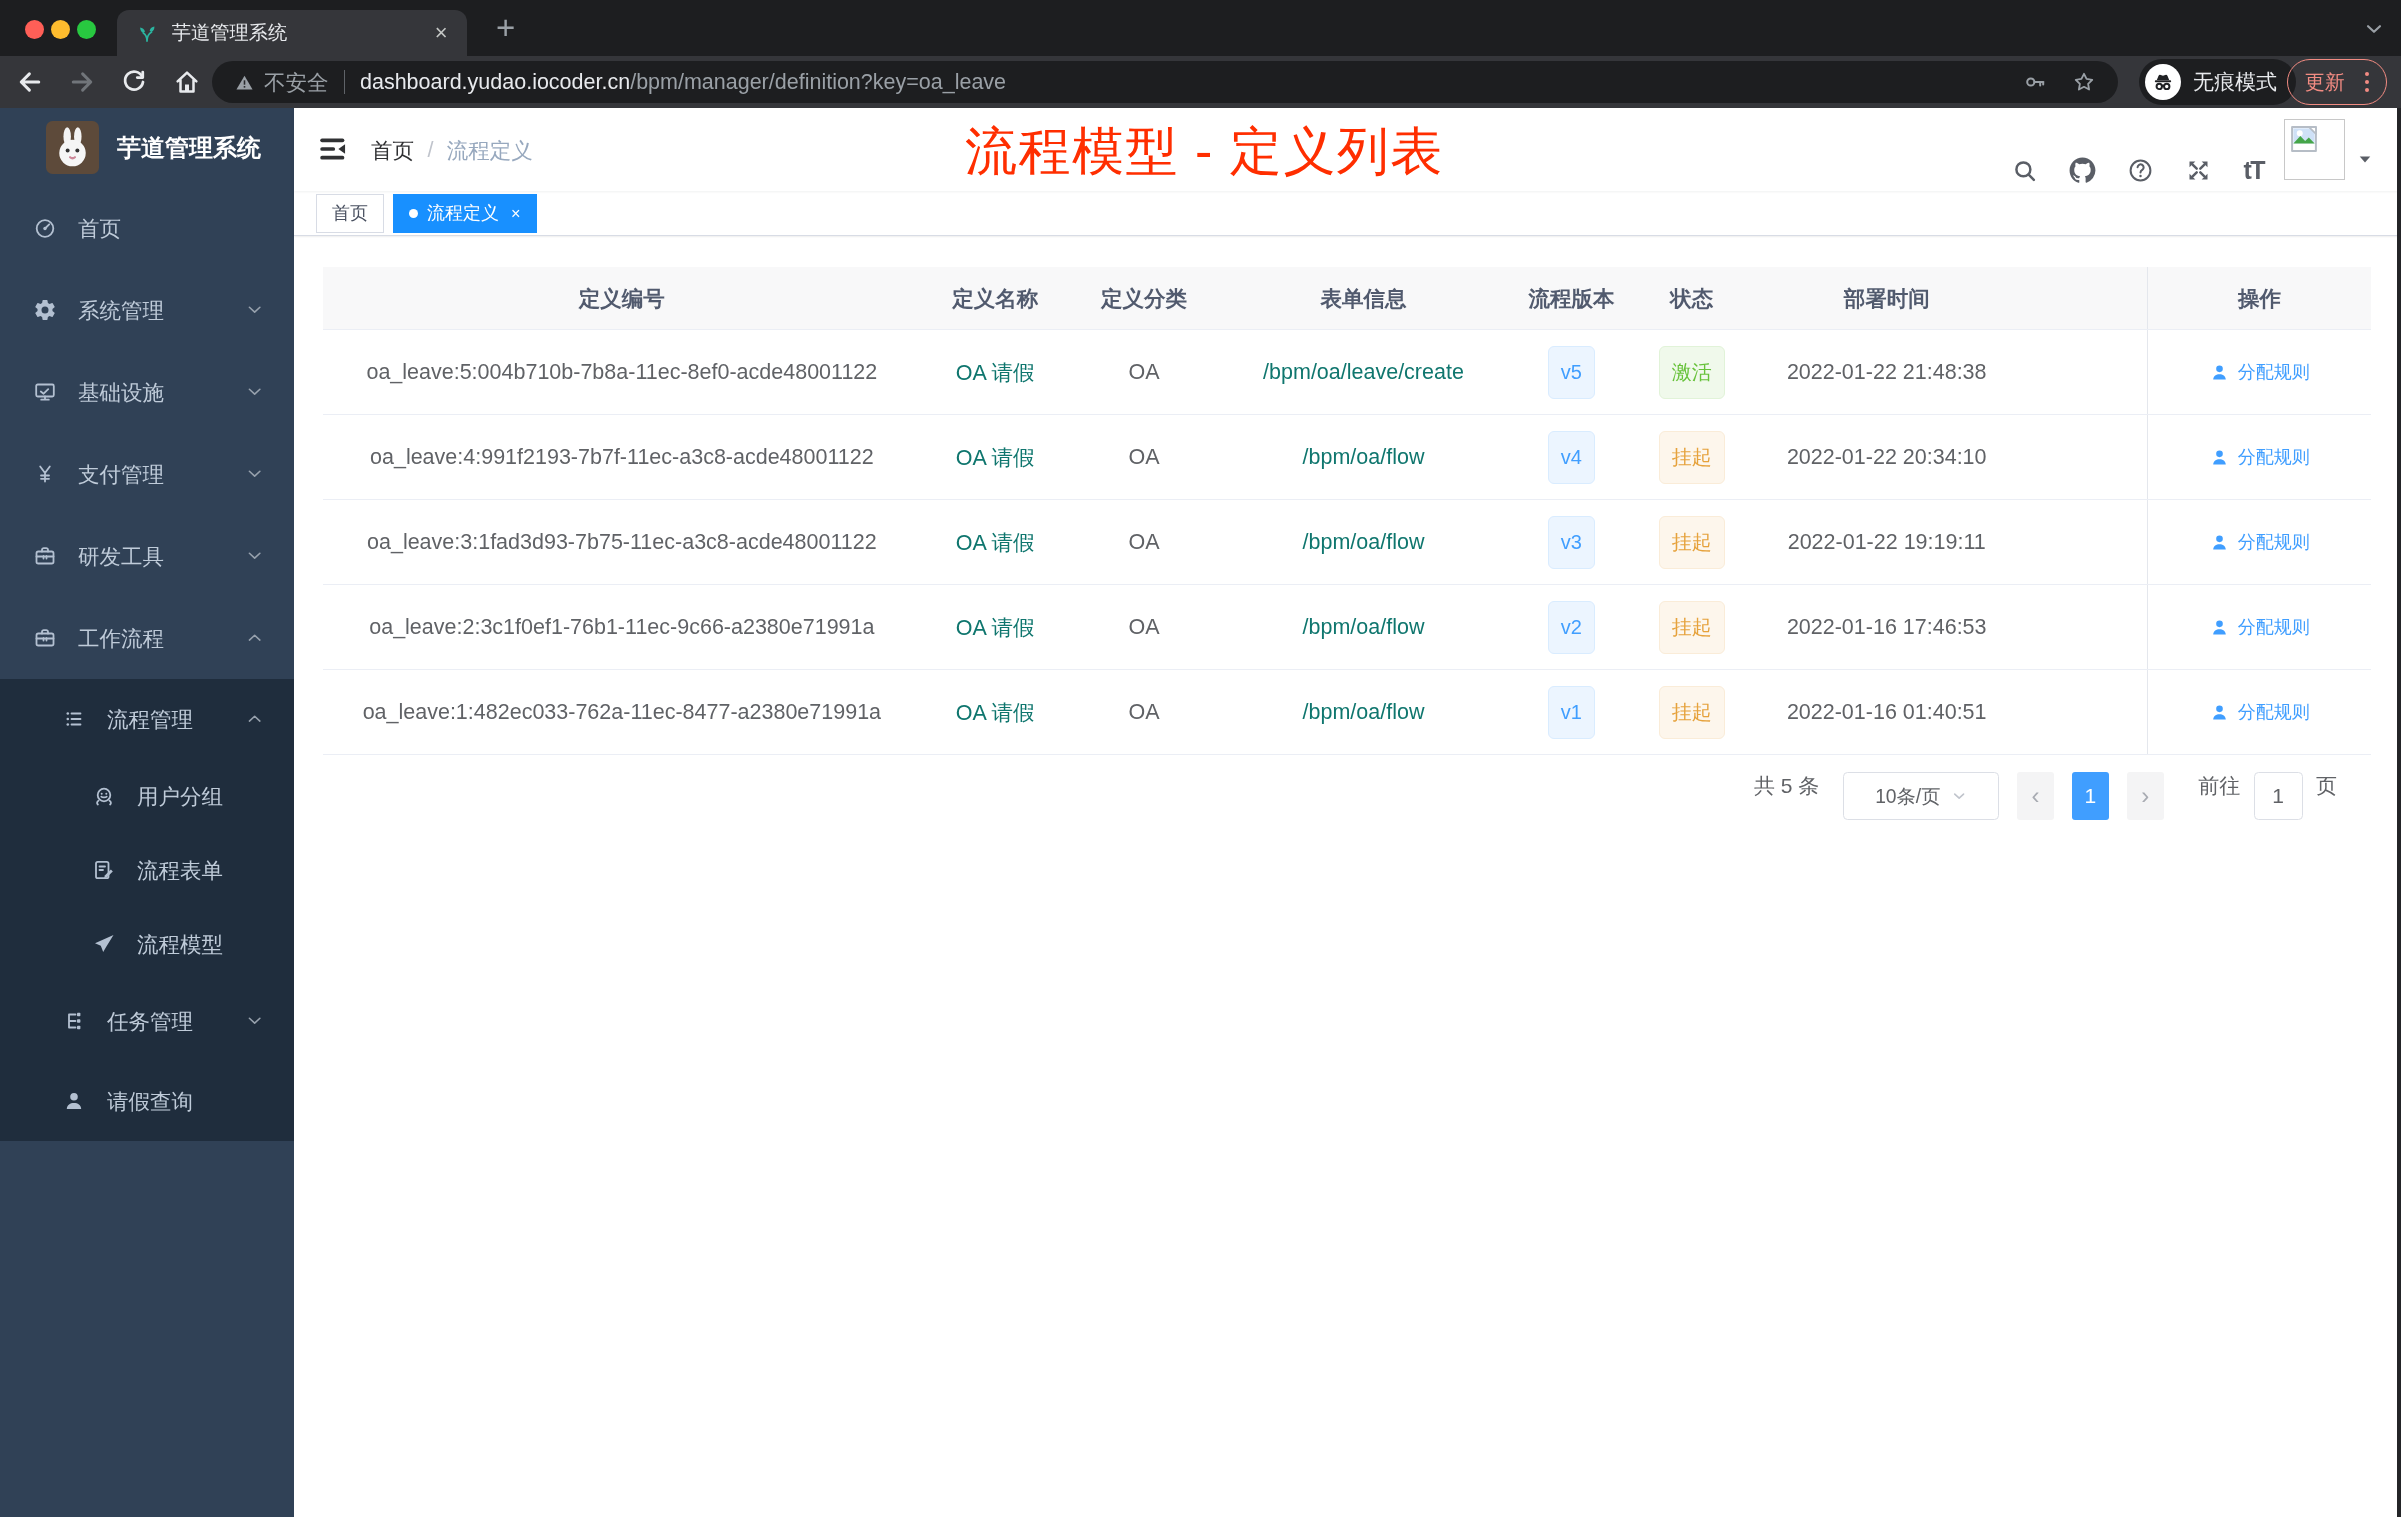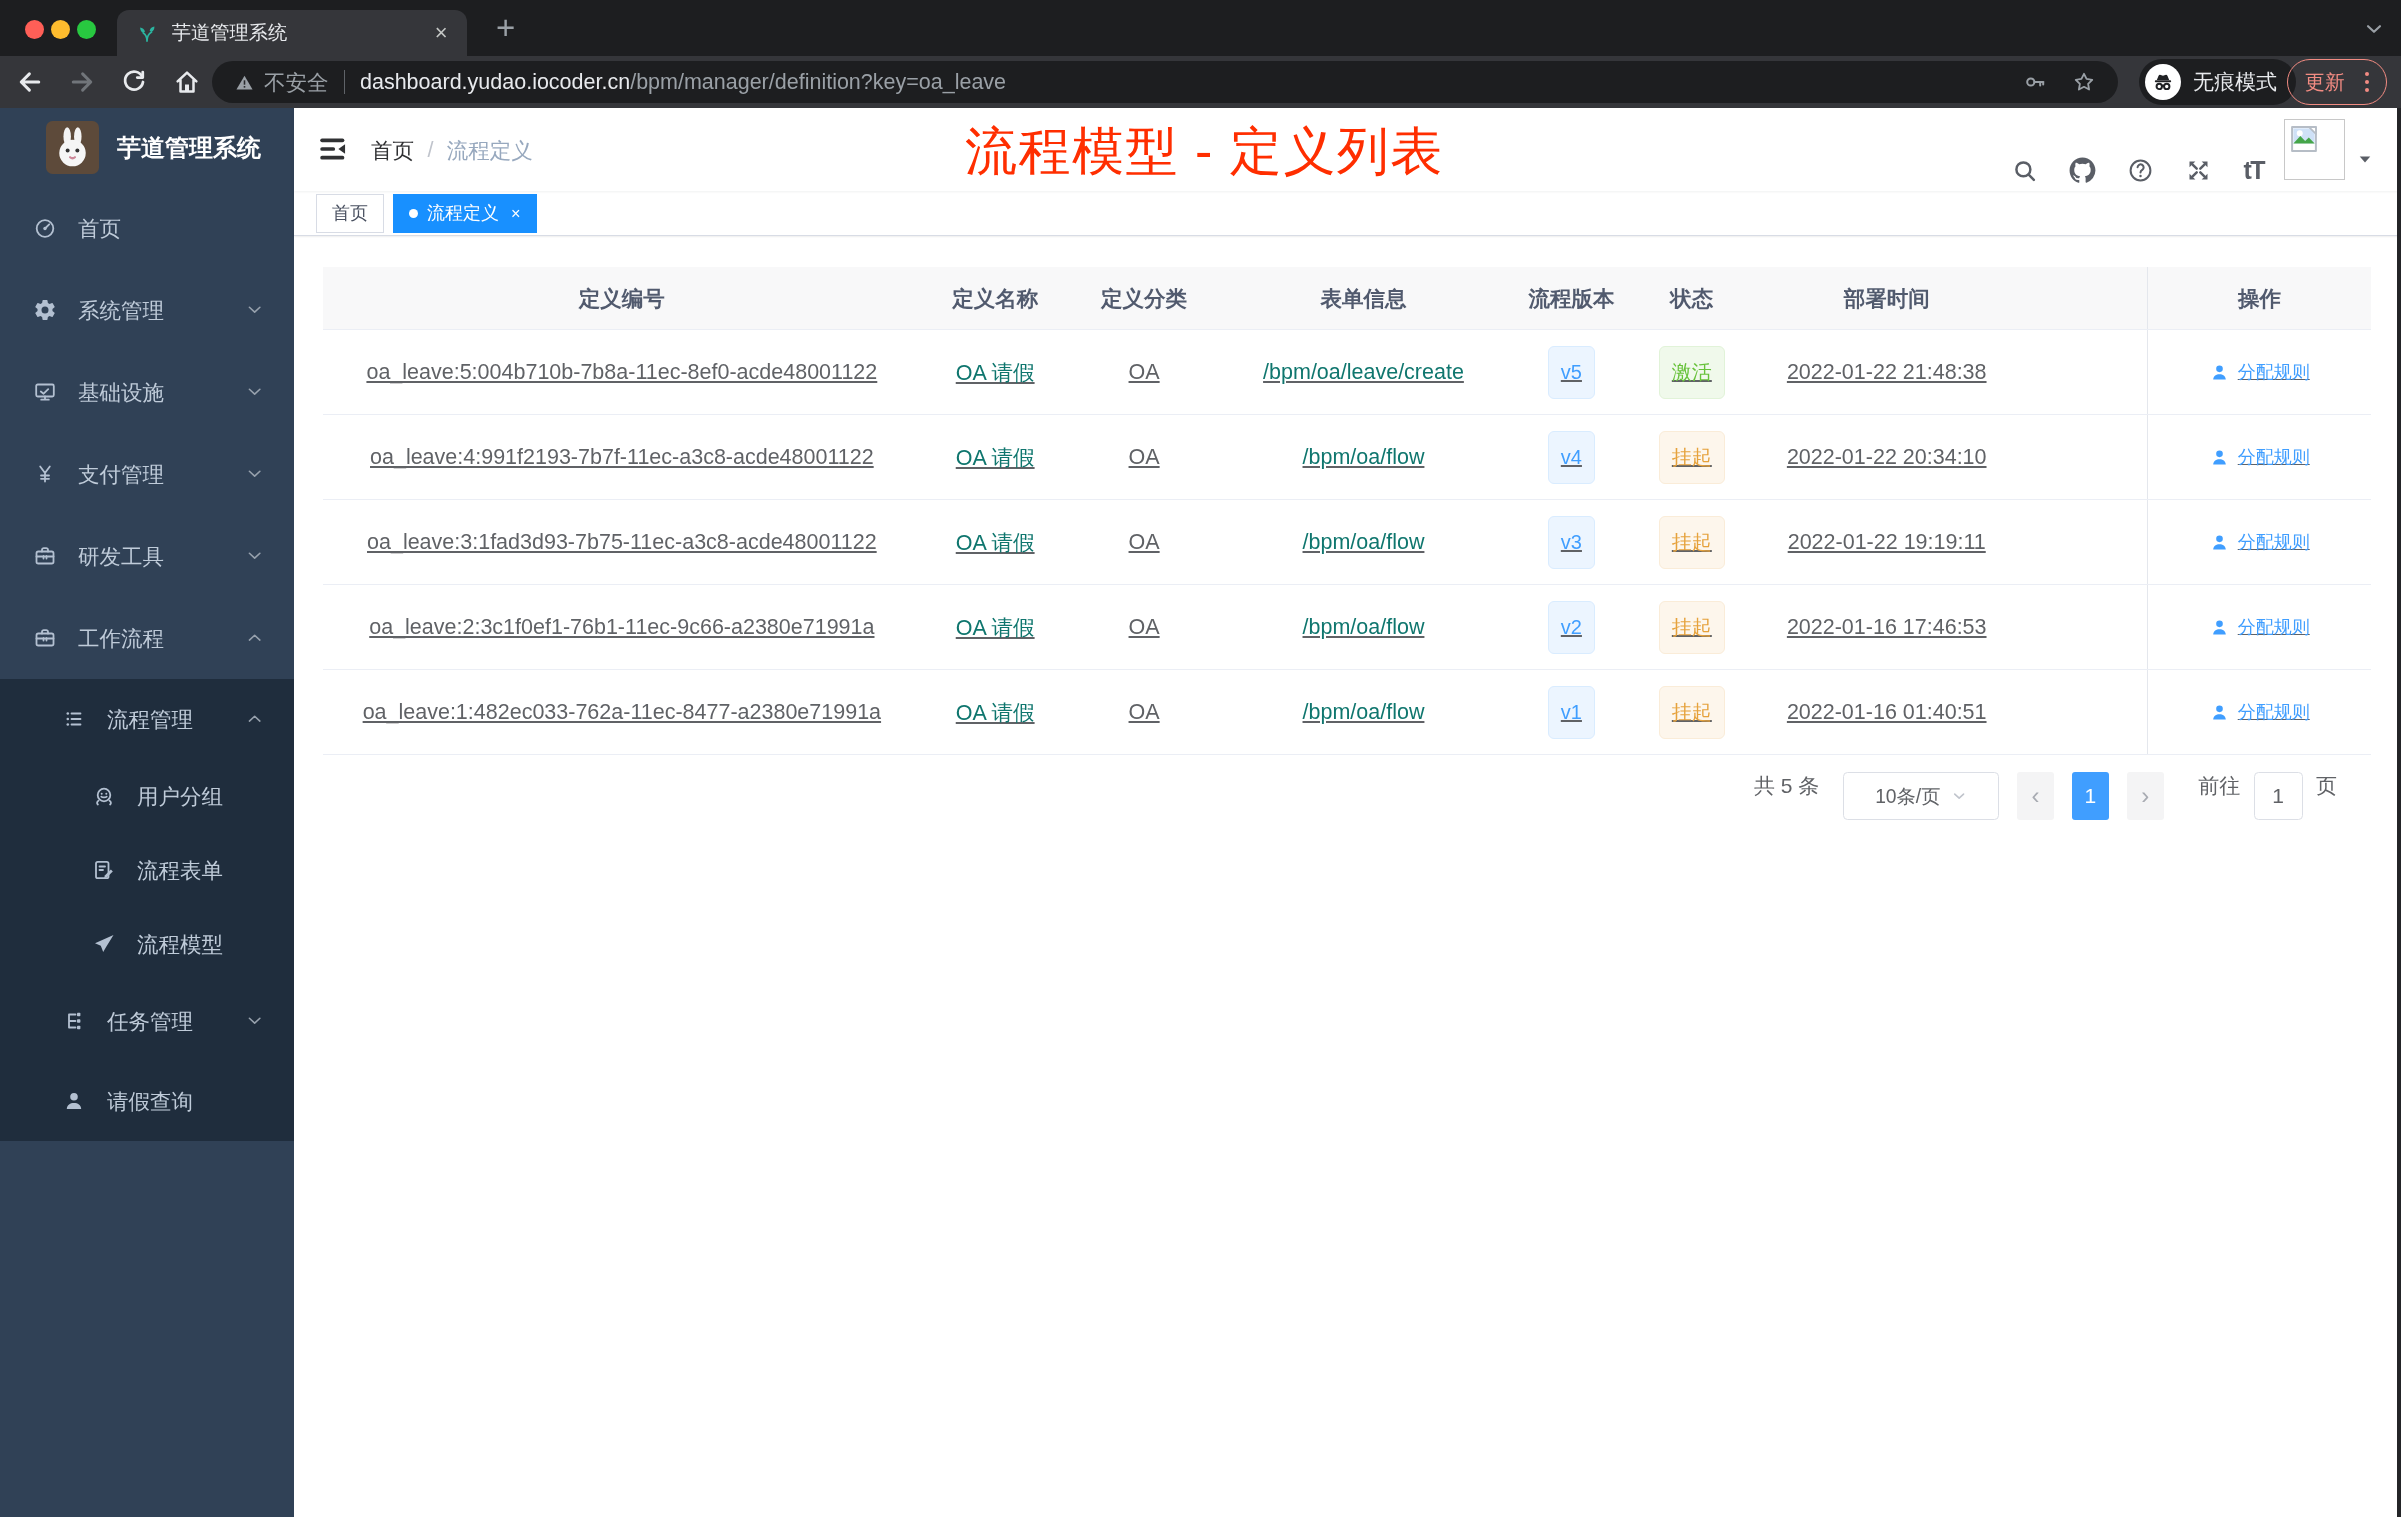--- a/index.html
+++ b/index.html
@@ -82,21 +82,21 @@
     background:#fff; color:#495060; font-size:18px; white-space:nowrap; }
   .tag.active { background:#1890ff; border-color:#1890ff; color:#fff; }
   .tag .tag-dot { width:9px; height:9px; border-radius:50%; background:#fff; }
   .tag .tag-close { font-size:16.3px; margin-left:3px; }
 
   
   .main { position:absolute; left:294px; top:236px; width:2107px; height:1282px; background:#fff; }
   .table { position:absolute; left:29px; top:31px; width:2048px; font-size:21.5px; color:#606266; }
   .thead { display:flex; height:63px; background:#f8f8f9; align-items:center; border-bottom:0.7px solid #ebeef5; }
   .th { font-weight:bold; color:#515a6e; font-size:21.5px; display:flex; align-items:center; justify-content:center; height:100%; }
-  .tr { display:flex; height:85px; align-items:flex-end; border-bottom:0.7px solid #ebeef5; background:#fff;text-decoration:underline; }
+  .tr { display:flex; height:85px; align-items:flex-end; border-bottom:0.7px solid #ebeef5; background:#fff; }
   .td { display:flex; align-items:center; justify-content:center; height:100%; }
   .c0{width:598px}.c1{width:149px}.c2{width:149px}.c3{width:290px}.c4{width:126px}
   .c5{width:115px}.c6{width:275px}.cf{width:123px}
   .c7{width:224px; border-left:0.7px solid #e4e7ed;}
   a.blue-link { color:#0f766e; text-decoration:none; cursor:pointer; }
   .badge { display:inline-flex; align-items:center; justify-content:center; height:53px; padding:0 12px;
     border-radius:6px; font-size:20px; border:0.7px solid transparent; }
   .badge.b-ver { background:#ecf5ff; border-color:#d9ecff; color:#409eff; }
   .badge.b-success { background:#f0f9eb; border-color:#e1f3d8; color:#67c23a; }
   .badge.b-warning { background:#fdf6ec; border-color:#faecd8; color:#e6a23c; }

